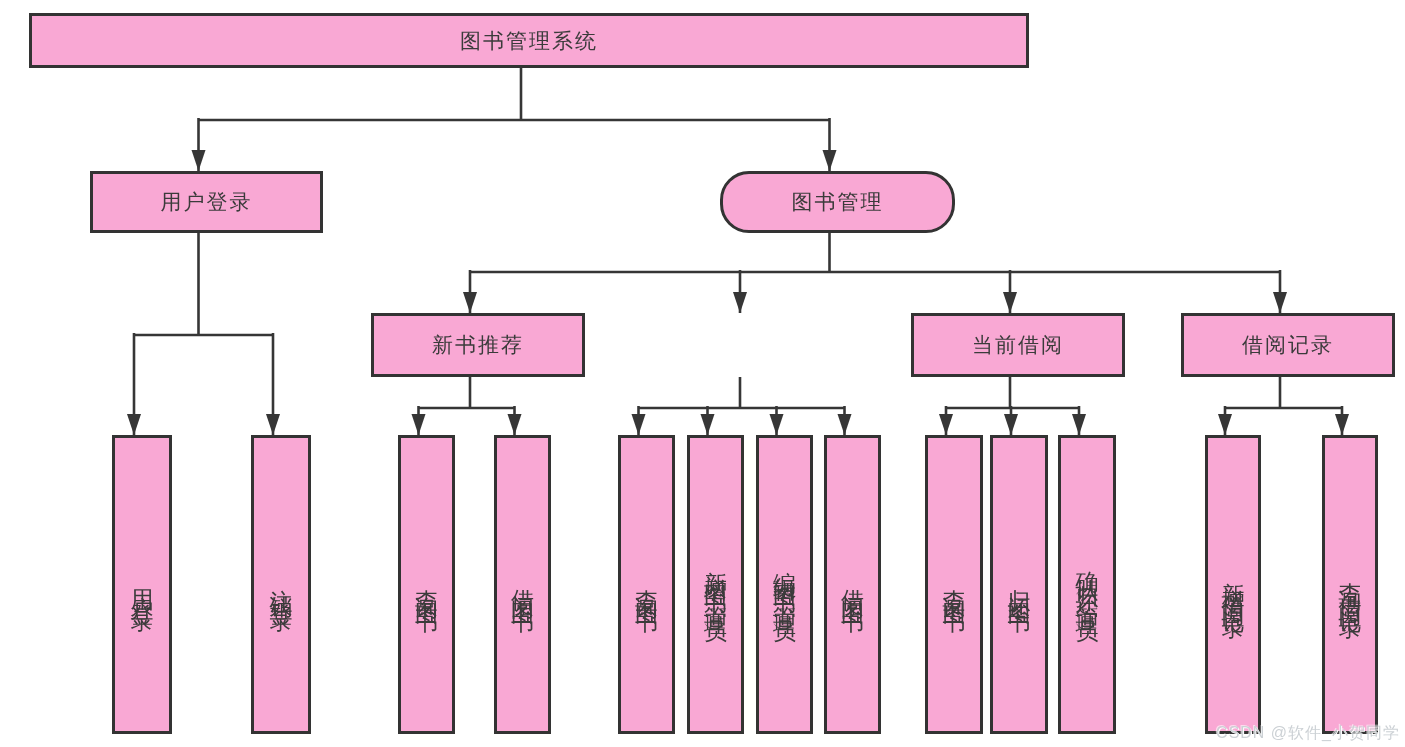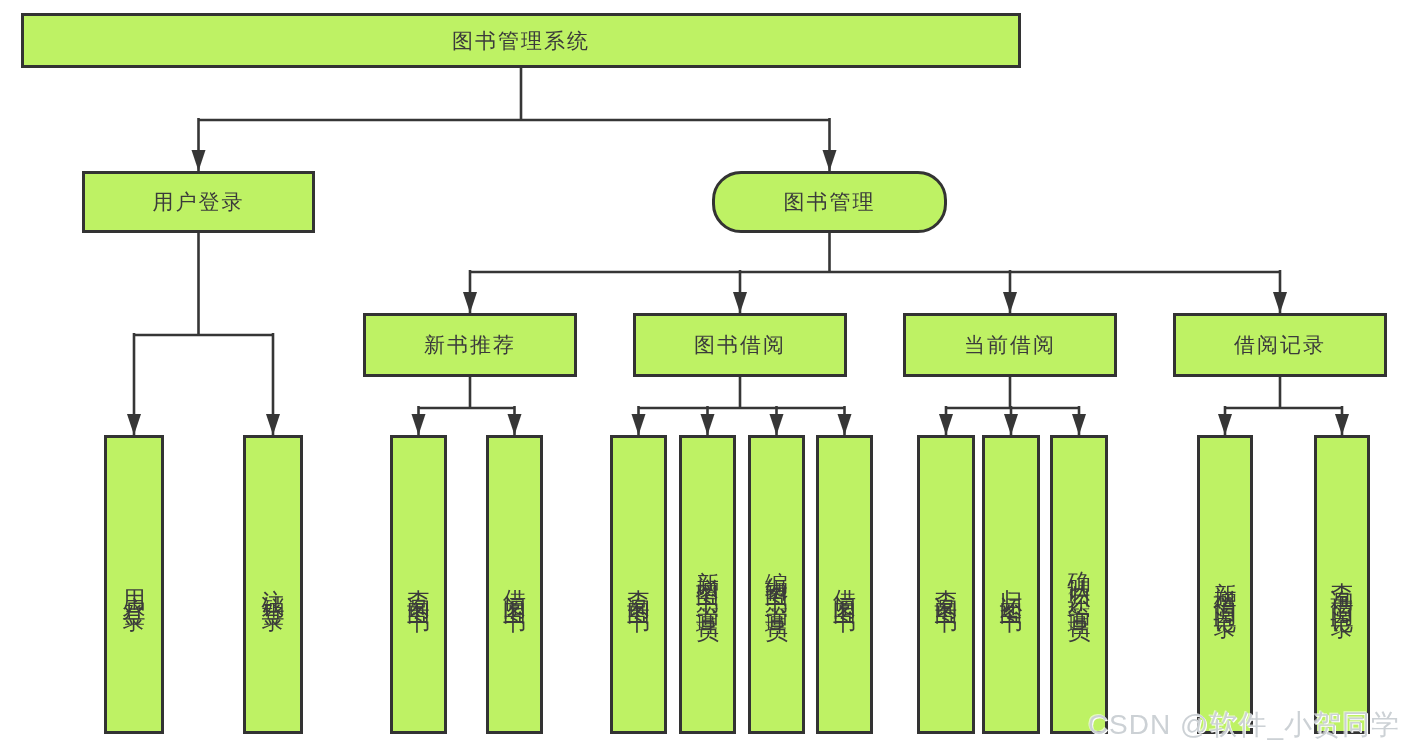--- a/index.html
+++ b/index.html
@@ -19,46 +19,47 @@
   .wires path {
     stroke: #363636;
     stroke-width: 2.6;
     fill: none;
   }
   .wires marker path { fill: #363636; stroke: none; }
   .node {
     position: absolute;
     box-sizing: border-box;
     border: 3px solid #333333;
-    background: #bef264;
+    background: #f9a8d4;
     display: flex;
     align-items: center;
     justify-content: center;
     color: #3b3b3b;
     z-index: 2;
+    margin-left: 8px;
   }
   .node .label {
     font-size: 21px;
     letter-spacing: 2px;
     white-space: nowrap;
   }
   .leaf .label {
     writing-mode: vertical-rl;
     text-orientation: mixed;
     font-size: 23px;
     line-height: 1;
     letter-spacing: 7px;
     white-space: normal;
   }
   .watermark {
     position: absolute;
     right: 5px;
     bottom: 3px;
     z-index: 5;
-    font-size: 28px;
+    font-size: 16px;
     color: #ccd1d5;
     text-shadow: 1px 1px 0 #ffffff, -1px -1px 0 rgba(255,255,255,0.6);
     letter-spacing: 1px;
     white-space: nowrap;
   }
 </style>
 </head>
 <body>
 
 <div class="stage">
@@ -111,23 +112,20 @@
   <div class="node" style="left:82px; top:171px; width:233px; height:62px;">
     <span class="label">用户登录</span>
   </div>
   <div class="node" style="left:712px; top:171px; width:235px; height:62px;border-radius:29px;">
     <span class="label">图书管理</span>
   </div>
 
   <div class="node" style="left:363px; top:313px; width:214px; height:64px;text-align:center;">
     <span class="label">新书推荐</span>
   </div>
-  <div class="node" style="left:633px; top:313px; width:214px; height:64px;">
-    <span class="label">图书借阅</span>
-  </div>
   <div class="node" style="left:1173px; top:313px; width:214px; height:64px;">
     <span class="label">借阅记录</span>
   </div>
   <div class="node" style="left:903px; top:313px; width:214px; height:64px;">
     <span class="label">当前借阅</span>
   </div>
 
   <div class="node leaf" style="left:104px; top:435px; width:60px; height:299px;">
     <span class="label">用户登录</span>
   </div>

